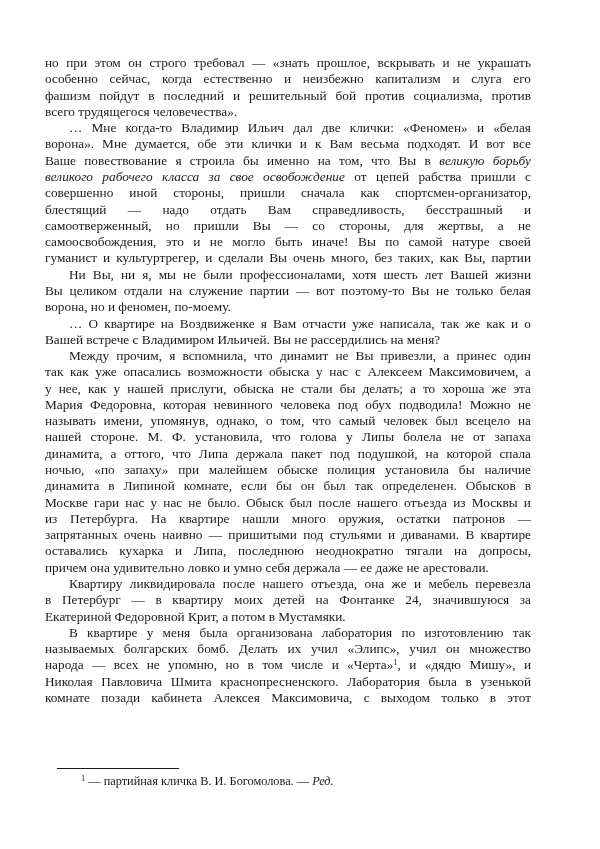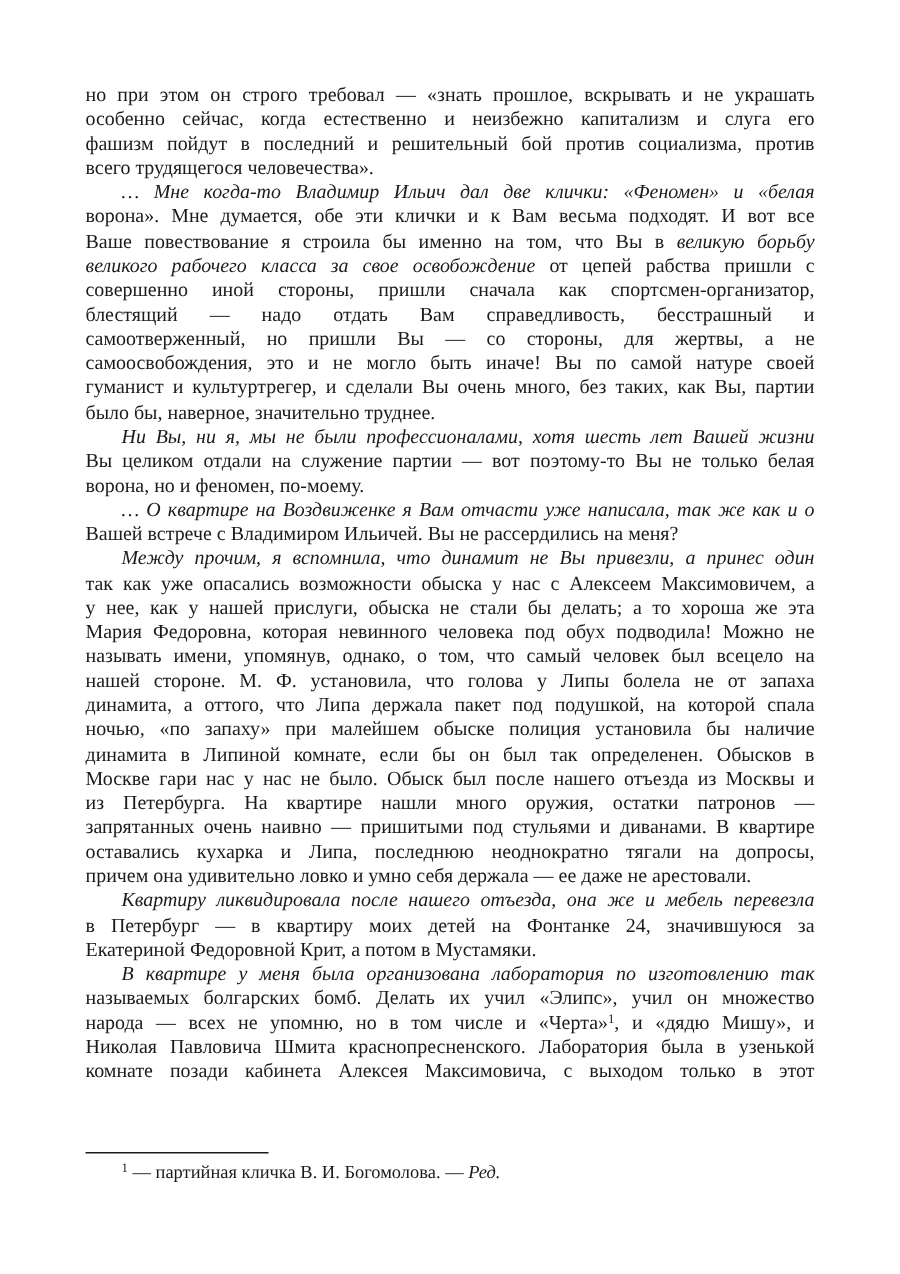--- a/index.html
+++ b/index.html
@@ -11,39 +11,38 @@
     position: relative;
     width: 600px;
     height: 849px;
     background: #ffffff;
     color: #1a1a1a;
     font-family: "Liberation Serif", serif;
     overflow: hidden;
   }
   .text-block {
     position: absolute;
-    left: 57px;
+    left: 45px;
     top: 55px;
     width: 486px;
   }
   .line {
     font-size: 13.3px;
     line-height: 16.28px;
     text-align: justify;
     text-align-last: justify;
     white-space: nowrap;
     letter-spacing: 0;
   }
   .line.nojust {
     text-align: right;
     text-align-last: left;
   }
   .line.indent {
     text-indent: 24px;
-    font-style: italic;
   }
   .i { font-style: italic; margin-top: 24px; }
   .sup {
     font-size: 8.5px;
     vertical-align: 4px;
     line-height: 0;
   }
   .footnote-area {
     position: absolute;
     left: 57px;
@@ -78,21 +77,20 @@
       <div>
         <div class="line indent"><span>… Мне когда-то Владимир Ильич дал две клички: «Феномен» и «белая</span></div>
         <div class="line"><span>ворона». Мне думается, обе эти клички и к Вам весьма подходят. И вот все</span></div>
         <div class="line"><span>Ваше повествование я строила бы именно на том, что Вы в </span><span class="i">великую борьбу</span></div>
         <div class="line"><span class="i">великого рабочего класса за свое освобождение</span><span> от цепей рабства пришли с</span></div>
         <div class="line"><span>совершенно иной стороны, пришли сначала как спортсмен-организатор,</span></div>
         <div class="line"><span>блестящий — надо отдать Вам справедливость, бесстрашный и</span></div>
         <div class="line"><span>самоотверженный, но пришли Вы — со стороны, для жертвы, а не</span></div>
         <div class="line"><span>самоосвобождения, это и не могло быть иначе! Вы по самой натуре своей</span></div>
         <div class="line"><span>гуманист и культуртрегер, и сделали Вы очень много, без таких, как Вы, партии</span></div>
-        <div class="line nojust"><span>было бы, наверное, значительно труднее.</span></div>
       </div>
       <div>
         <div class="line indent"><span>Ни Вы, ни я, мы не были профессионалами, хотя шесть лет Вашей жизни</span></div>
         <div class="line"><span>Вы целиком отдали на служение партии — вот поэтому-то Вы не только белая</span></div>
         <div class="line nojust"><span>ворона, но и феномен, по-моему.</span></div>
       </div>
       <div>
         <div class="line indent"><span>… О квартире на Воздвиженке я Вам отчасти уже написала, так же как и о</span></div>
         <div class="line nojust"><span>Вашей встрече с Владимиром Ильичей. Вы не рассердились на меня?</span></div>
       </div>

